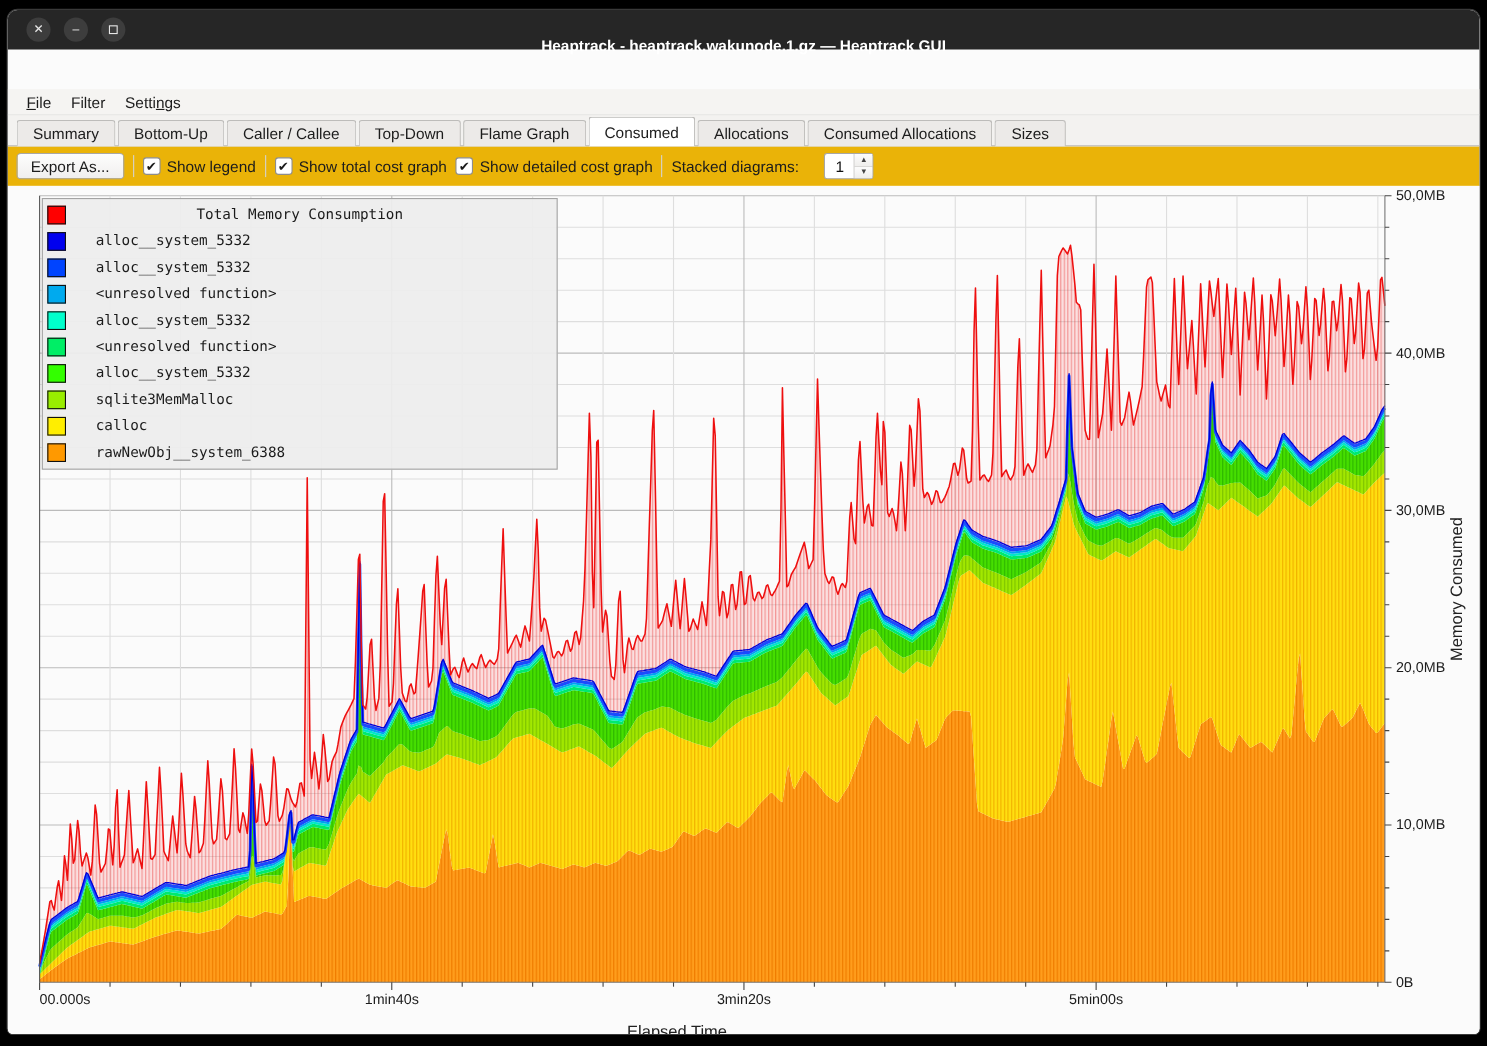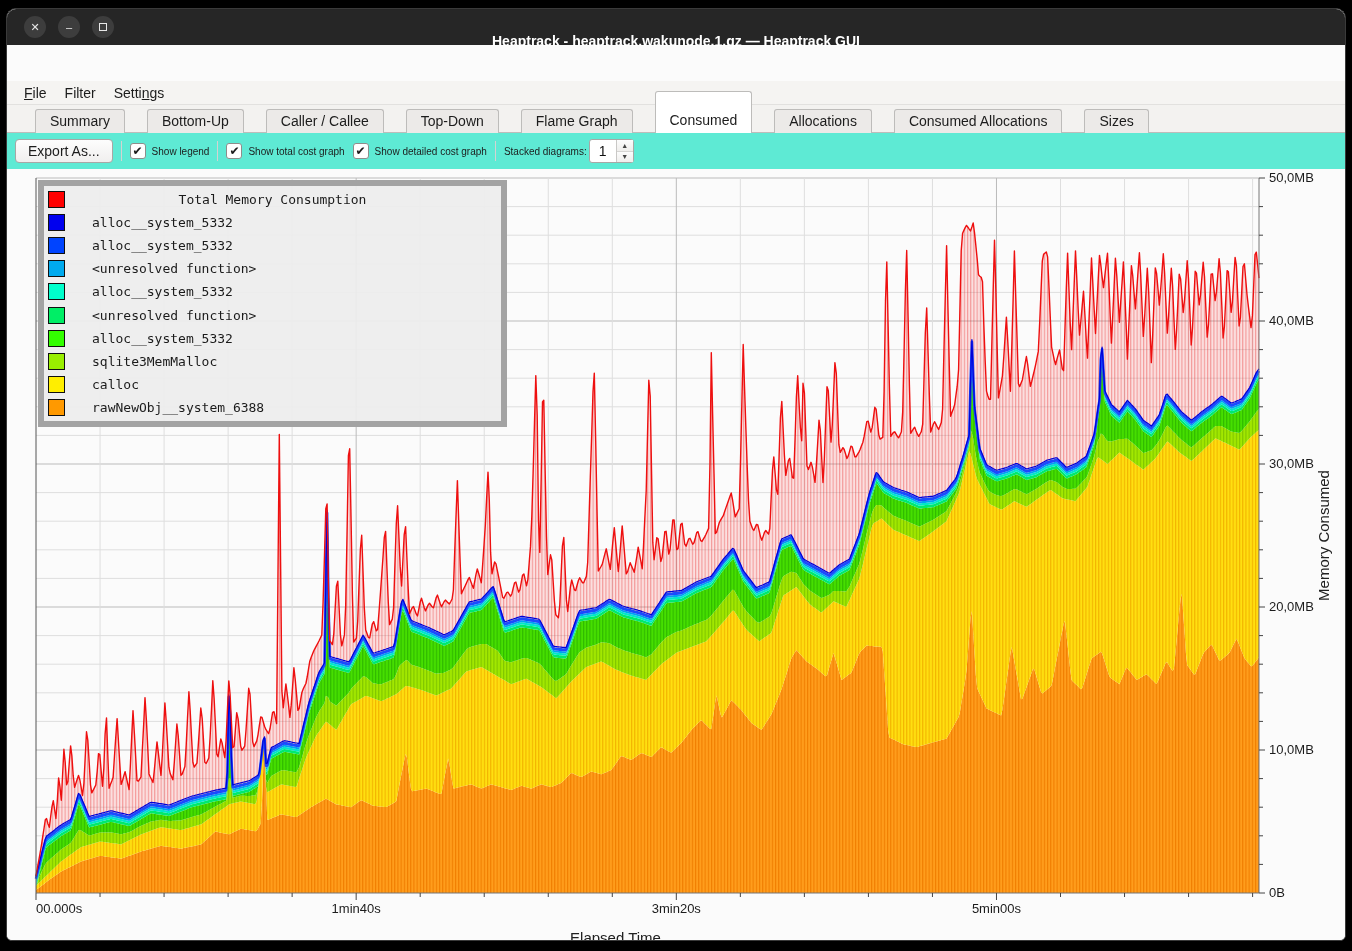--- a/index.html
+++ b/index.html
@@ -20,44 +20,44 @@
   #menubar { height:24px; background:#f5f4f2; border-bottom:1px solid #e2e1df;
              display:flex; align-items:center; padding-left:8px;margin-top:36px; }
   .menu-item { font-size:14px; color:#1c1c1c; padding:2px 9px; }
   .menu-item u { text-decoration:underline; }
   
   #tabbar { height:28px; background:#f3f2f0; display:flex; align-items:flex-end;
             padding-left:8px; position:relative; }
   #tabbar::after { content:""; position:absolute; left:0; right:0; bottom:0; height:1px; background:#bdbcba; }
   .tab { font-size:14px; color:#1c1c1c; background:#eceae8; border:1px solid #bdbcba;
          border-bottom:none; padding:3px 14px 4px 14px; margin-right:2px; border-radius:3px 3px 0 0;
-         position:relative; z-index:1;margin-left:20px; }
-  .tab.active { background:#ffffff; z-index:3; padding-top:20px; padding-bottom:5px; }
-  
-  #toolbar { height:36px; background:#5eead4; display:flex; align-items:center; padding-left:8px; gap:8px; }
+         position:relative; z-index:1; }
+  .tab.active { background:#ffffff; z-index:3; padding-top:5px; padding-bottom:5px; }
+  
+  #toolbar { height:36px; background:#eab308; display:flex; align-items:center; padding-left:8px; gap:8px; }
   #export-btn { font-size:14px; color:#1c1c1c; background:linear-gradient(#fdfdfd,#f0efee);
                 border:1px solid #a8a7a5; border-radius:4px; padding:3px 12px; }
   .tb-sep { width:1px; height:20px; background:#d4d3d1; }
   .cb-group { display:flex; align-items:center; gap:6px; }
   .checkbox { width:16px; height:16px; background:#fff; border:1px solid #8e8d8b; border-radius:3px;
               display:flex; align-items:center; justify-content:center; font-size:12px; color:#1a1a1a; }
-  .cb-label { font-size:10px; color:#1c1c1c; }
-  #stacked-wrap { display:flex; align-items:center; gap:2px; }
+  .cb-label { font-size:14px; color:#1c1c1c; }
+  #stacked-wrap { display:flex; align-items:center; gap:23px; }
   #spinbox { display:flex; border:1px solid #a8a7a5; border-radius:3px; background:#fff; height:24px; }
   #spin-value { width:26px; font-size:14px; display:flex; align-items:center; justify-content:center; color:#111; }
   #spin-btns { display:flex; flex-direction:column; border-left:1px solid #c9c8c6; width:17px; }
   .spin-b { flex:1; display:flex; align-items:center; justify-content:center; font-size:7px; color:#444;
             background:linear-gradient(#fcfcfc,#efeeec); }
   .spin-b:first-child { border-bottom:1px solid #d6d5d3; }
   
   #chart-area { position:relative; width:1340px; height:785px; background:#fbfbfb; }
   #chart-svg { position:absolute; left:0; top:0; }
   
   #legend { position:absolute; left:31px; top:11px; width:469px; height:247px;
-            background:rgba(237,237,237,0.93); border:6px solid #a3a3a3;
+            background:rgba(237,237,237,0.93); border:1px solid #a3a3a3;
             display:flex; flex-direction:column; padding:2px 0;
             font-family:"DejaVu Sans Mono", monospace; font-size:13px; color:#1b1b1b; }
   .lg-row { flex:1; display:flex; align-items:center; position:relative; }
   .lg-sw { width:17px; height:17px; border:1px solid #101010; margin-left:4px; flex:none; }
   .lg-tx { margin-left:27px; white-space:nowrap; }
   .lg-title .lg-tx { position:absolute; left:0; right:0; margin-left:0; text-align:center; }
   
   #statusbar { height:24px; background:#ebebeb; border-top:1px solid #c9c8c6; position:relative; }
   #grip { position:absolute; right:4px; bottom:3px; width:14px; height:14px;
           background:

